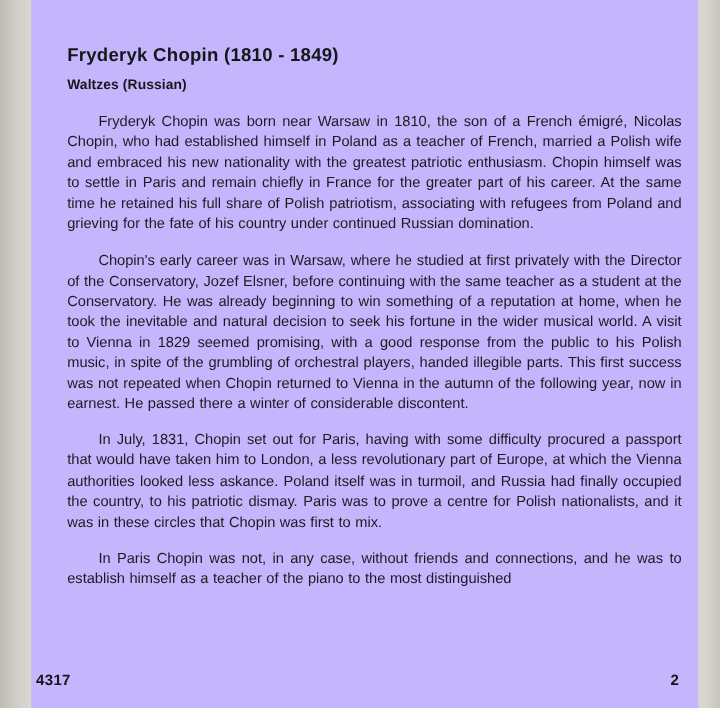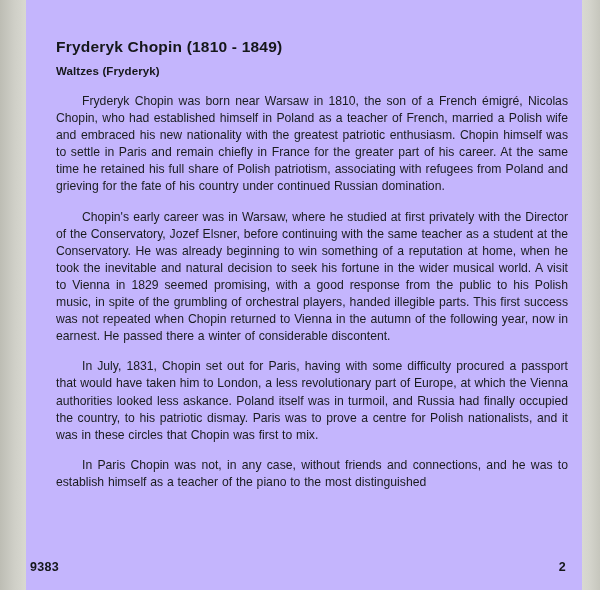--- a/index.html
+++ b/index.html
@@ -88,23 +88,23 @@
     letter-spacing: 0.3px;
     padding-right: 8px;
   }
 </style>
 </head>
 <body>
 
 <div class="page">
   <div class="content">
     <h1 class="title">Fryderyk Chopin (1810 - 1849)</h1>
-    <h2 class="subtitle">Waltzes (Fryderyk)</h2>
+    <h2 class="subtitle">Waltzes (Russian)</h2>
     <p class="para">Fryderyk Chopin was born near Warsaw in 1810, the son of a French émigré, Nicolas Chopin, who had established himself in Poland as a teacher of French, married a Polish wife and embraced his new nationality with the greatest patriotic enthusiasm.  Chopin himself was to settle in Paris and remain chiefly in France for the greater part of his career.  At the same time he retained his full share of Polish patriotism, associating with refugees from Poland and grieving for the fate of his country under continued Russian domination.</p>
     <p class="para">Chopin's early career was in Warsaw, where he studied at first privately with the Director of the Conservatory, Jozef Elsner, before continuing with the same teacher as a student at the Conservatory.  He was already beginning to win something of a reputation at home, when he took the inevitable and natural decision to seek his fortune in the wider musical world.  A visit to Vienna in 1829 seemed promising, with a good response from the public to his Polish music, in spite of the grumbling of orchestral players, handed illegible parts.  This first success was not repeated when Chopin returned to Vienna in the autumn of the following year, now in earnest.  He passed there a winter of considerable discontent.</p>
     <p class="para">In July, 1831, Chopin set out for Paris, having with some difficulty procured a passport that would have taken him to London, a less revolutionary part of Europe, at which the Vienna authorities looked less askance.  Poland itself was in turmoil, and Russia had finally occupied the country, to his patriotic dismay.  Paris was to prove a centre for Polish nationalists, and it was in these circles that Chopin was first to mix.</p>
     <p class="para last">In Paris Chopin was not, in any case, without friends and connections, and he was to establish himself as a teacher of the piano to the most distinguished</p>
   </div>
   <div class="footer">
-    <span class="catalog">9383</span>
+    <span class="catalog">4317</span>
     <span class="pageno">2</span>
   </div>
 </div>
 
 </body></html>

